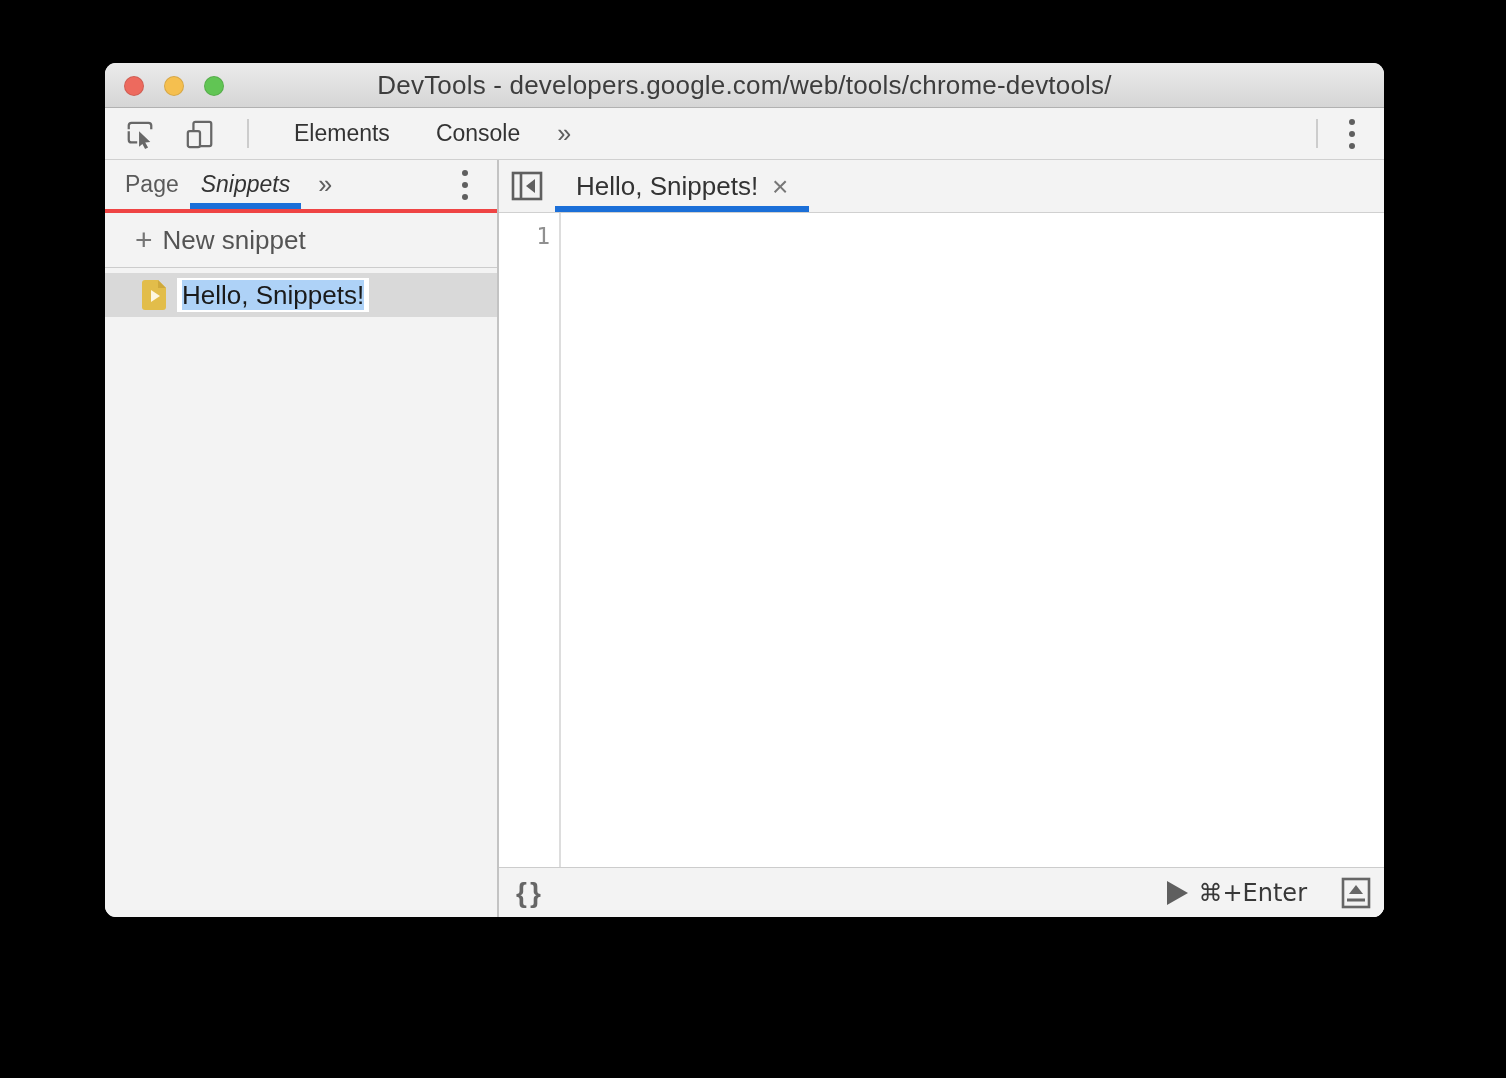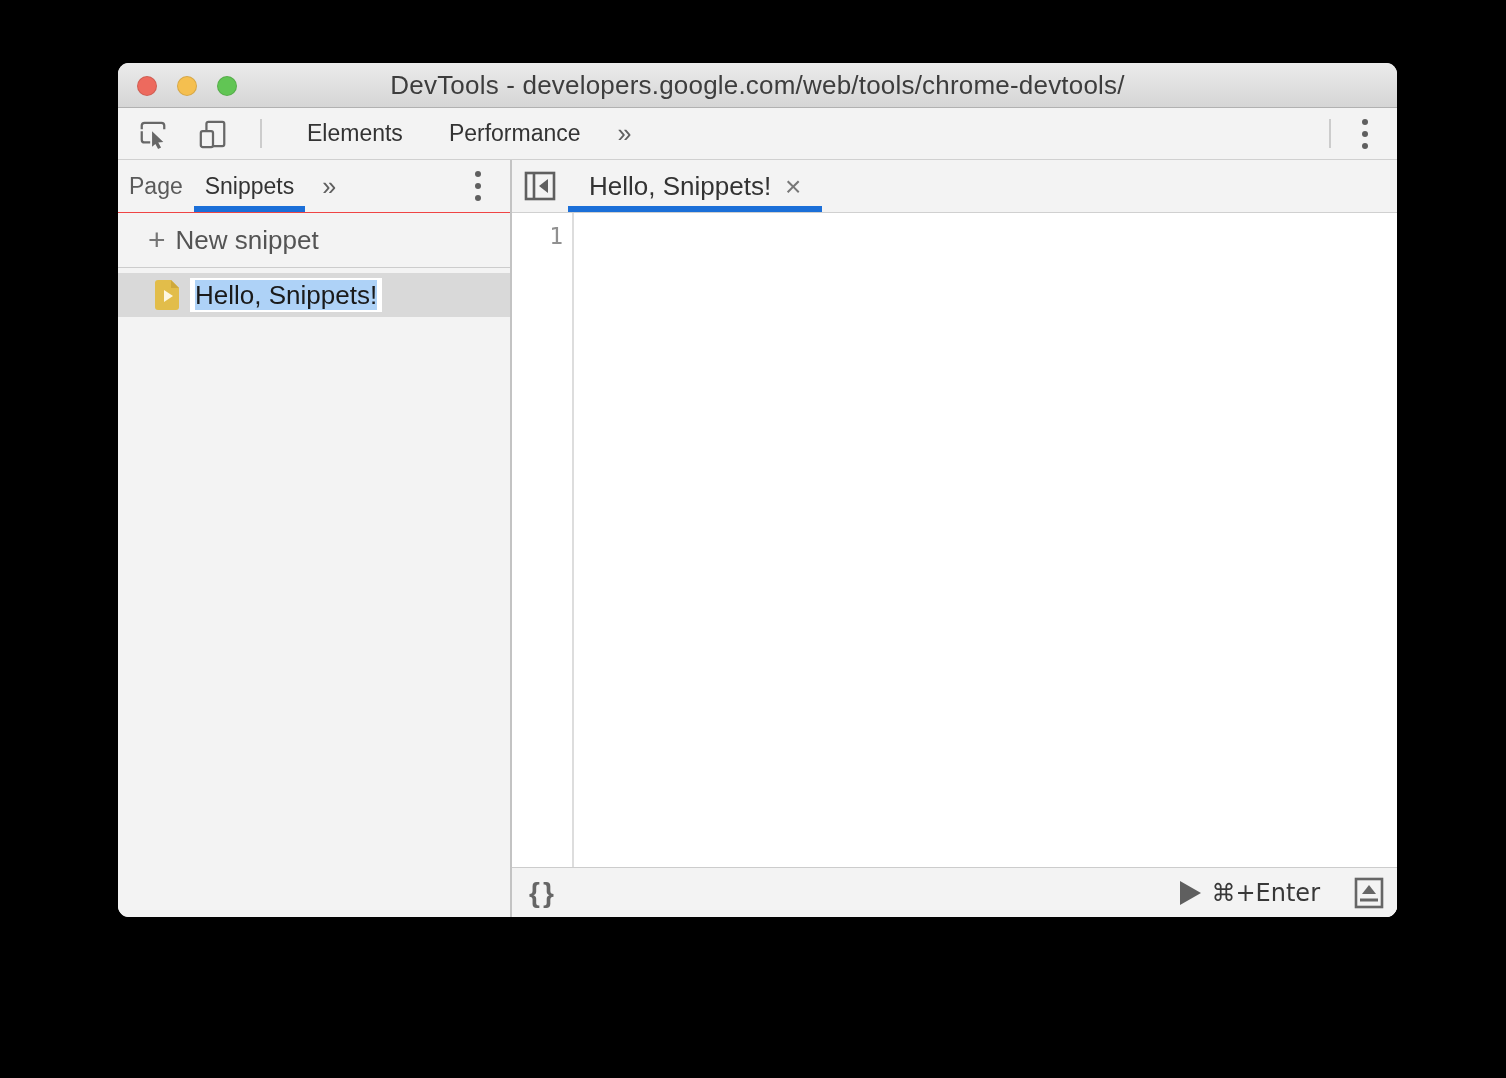--- a/index.html
+++ b/index.html
@@ -1,19 +1,19 @@
 <!DOCTYPE html>
 <html style="--accent: #1b6fd8; --selection: #aed2f7;"><head>
 <meta charset="utf-8">
 <style>
   * { margin:0; padding:0; box-sizing:border-box; }
   html,body { width:1506px; height:1078px; background:#000; font-family:"Liberation Sans", sans-serif; overflow:hidden; }
 
   .window {
-    position:absolute; left:118px; top:63px; width:1279px; height:854px;
+    position:absolute; left:105px; top:63px; width:1279px; height:854px;
     border-radius:11px; overflow:hidden; background:#f3f3f3;
     box-shadow:0 25px 60px rgba(0,0,0,.6);
     display:flex; flex-direction:column;
   }
 
   
   .titlebar {
     height:45px; flex:0 0 45px;
     background:linear-gradient(#ebebeb,#d5d5d5);
     border-bottom:1px solid #b1b1b1;
@@ -40,23 +40,23 @@
   .overflow-chevron { font-size:25px; color:#5f5f5f; display:flex; align-items:center; padding:0 14px; }
   .toolbar-right { margin-left:auto; display:flex; align-items:stretch; }
   .kebab { display:flex; flex-direction:column; gap:6px; justify-content:center; align-items:center; width:44px; margin-right:10px; }
   .kebab i { width:6px; height:6px; border-radius:50%; background:#5f5f5f; }
 
   
   .main { flex:1; display:flex; min-height:0; }
 
   
   .sidebar { width:394px; flex:0 0 394px; background:#f3f3f3; border-right:2px solid #c3c3c3; display:flex; flex-direction:column; }
-  .side-tabs { height:53px; flex:0 0 53px; border-bottom:1px solid #ef4444; display:flex; align-items:stretch; }
+  .side-tabs { height:53px; flex:0 0 53px; border-bottom:4px solid #ef4444; display:flex; align-items:stretch; padding-left:9px; }
   .side-tab { position:relative; display:flex; align-items:center; padding:0 11px; font-size:23px; color:#5a5a5a; }
-  .side-tab.selected { color:#333; }
+  .side-tab.selected { color:#333;font-style:italic; }
   .side-tab.chev { padding:0 17px; color:#5f5f5f; font-size:25px; }
   .side-kebab { margin-left:auto; }
 
   .new-snippet { height:55px; flex:0 0 55px; border-bottom:1px solid #ccc; display:flex; align-items:center; padding-left:30px; font-size:26px; color:#545454; }
   .plus-glyph { font-size:30px; color:#757575; margin-right:10px; line-height:1; }
 
   .snippet-row { margin-top:5px; height:44px; flex:0 0 44px; background:#d9d9d9; display:flex; align-items:center; padding-left:37px; }
   .snippet-icon { flex:0 0 24px; width:24px; height:30px; }
   .edit-box { margin-left:11px; background:#fff; padding:2px 5px; font-size:26px; line-height:30px; }
   .edit-box .sel { background:var(--selection); color:#1a1a1a; }
@@ -105,21 +105,21 @@
     <div class="tool-btn">
       <svg width="32" height="32" viewBox="0 0 32 32">
         <rect x="9" y="3" width="19" height="26" rx="2" fill="none" stroke="#676767" stroke-width="2.4"></rect>
         <rect x="3" y="13" width="13" height="17" rx="2" fill="#f3f3f3" stroke="#676767" stroke-width="2.4"></rect>
       </svg>
     </div>
     <div class="vsep"></div>
 
     <div class="main-tabs">
       <div class="main-tab">Elements</div>
-      <div class="main-tab">Performance</div>
+      <div class="main-tab">Console</div>
       <div class="overflow-chevron">»</div>
     </div>
 
     <div class="toolbar-right">
       <div class="vsep" style="margin-left:0;"></div>
       <div class="kebab">
         <i></i>
           <i></i>
           <i></i>
       </div>

